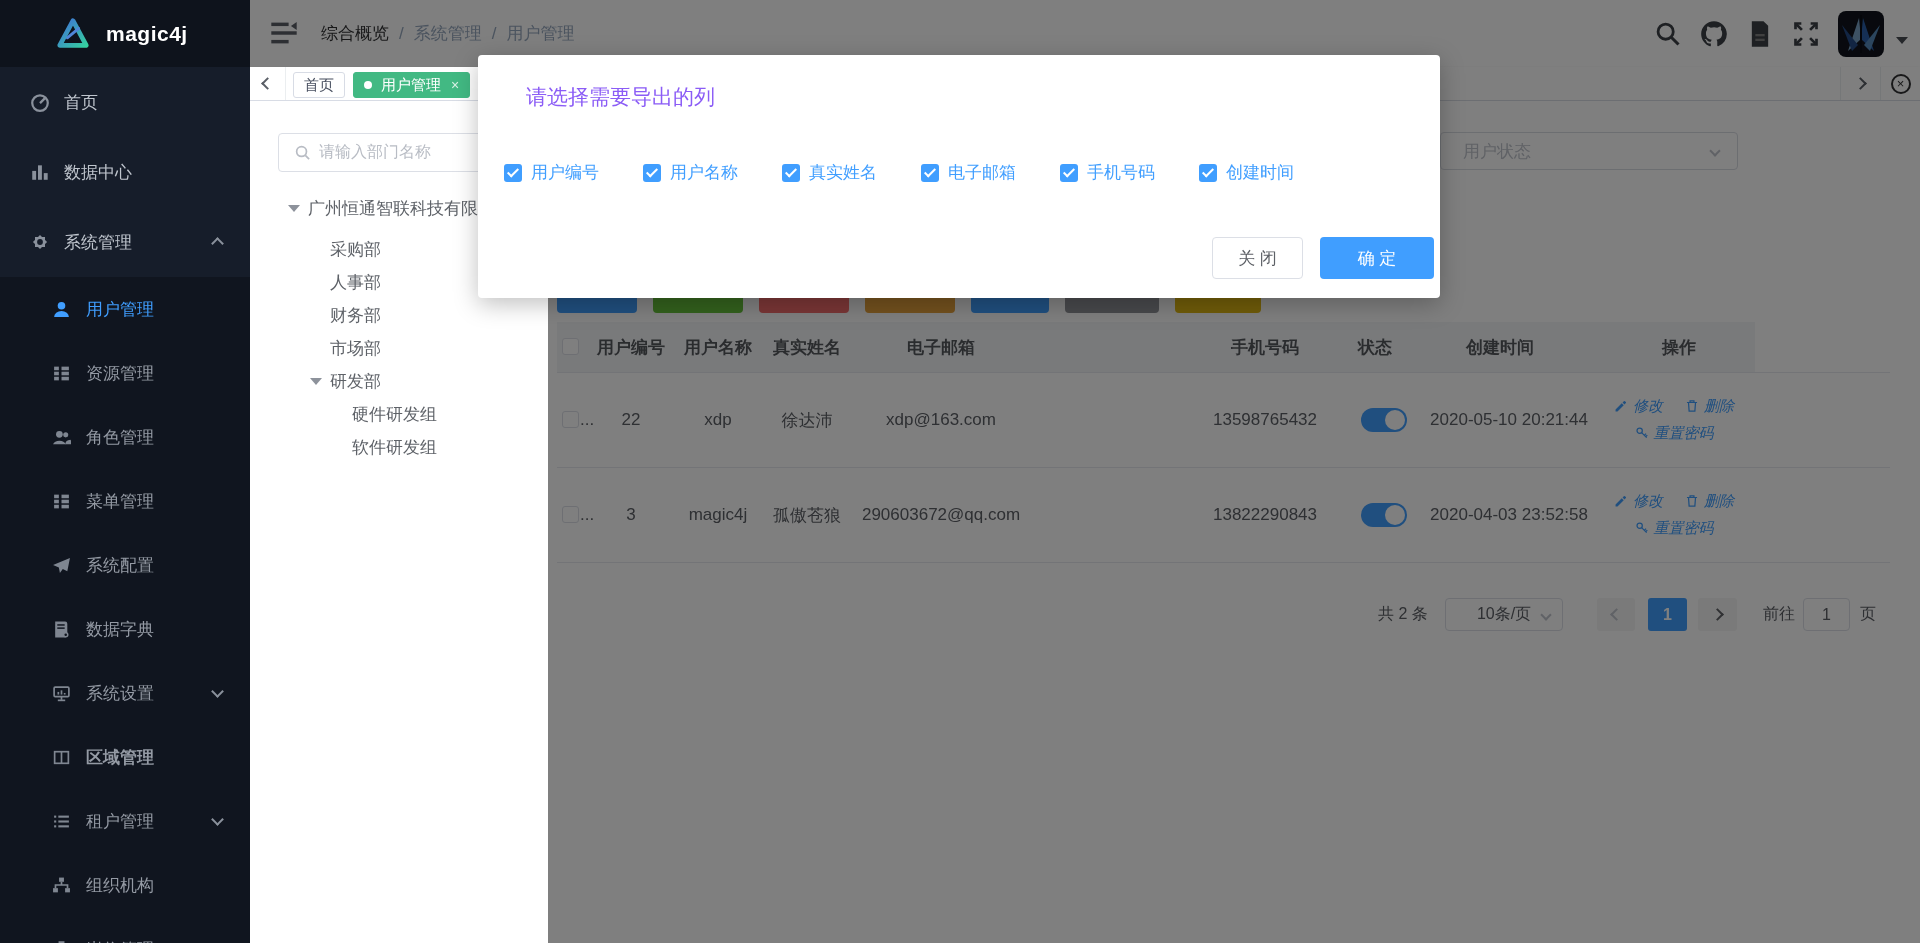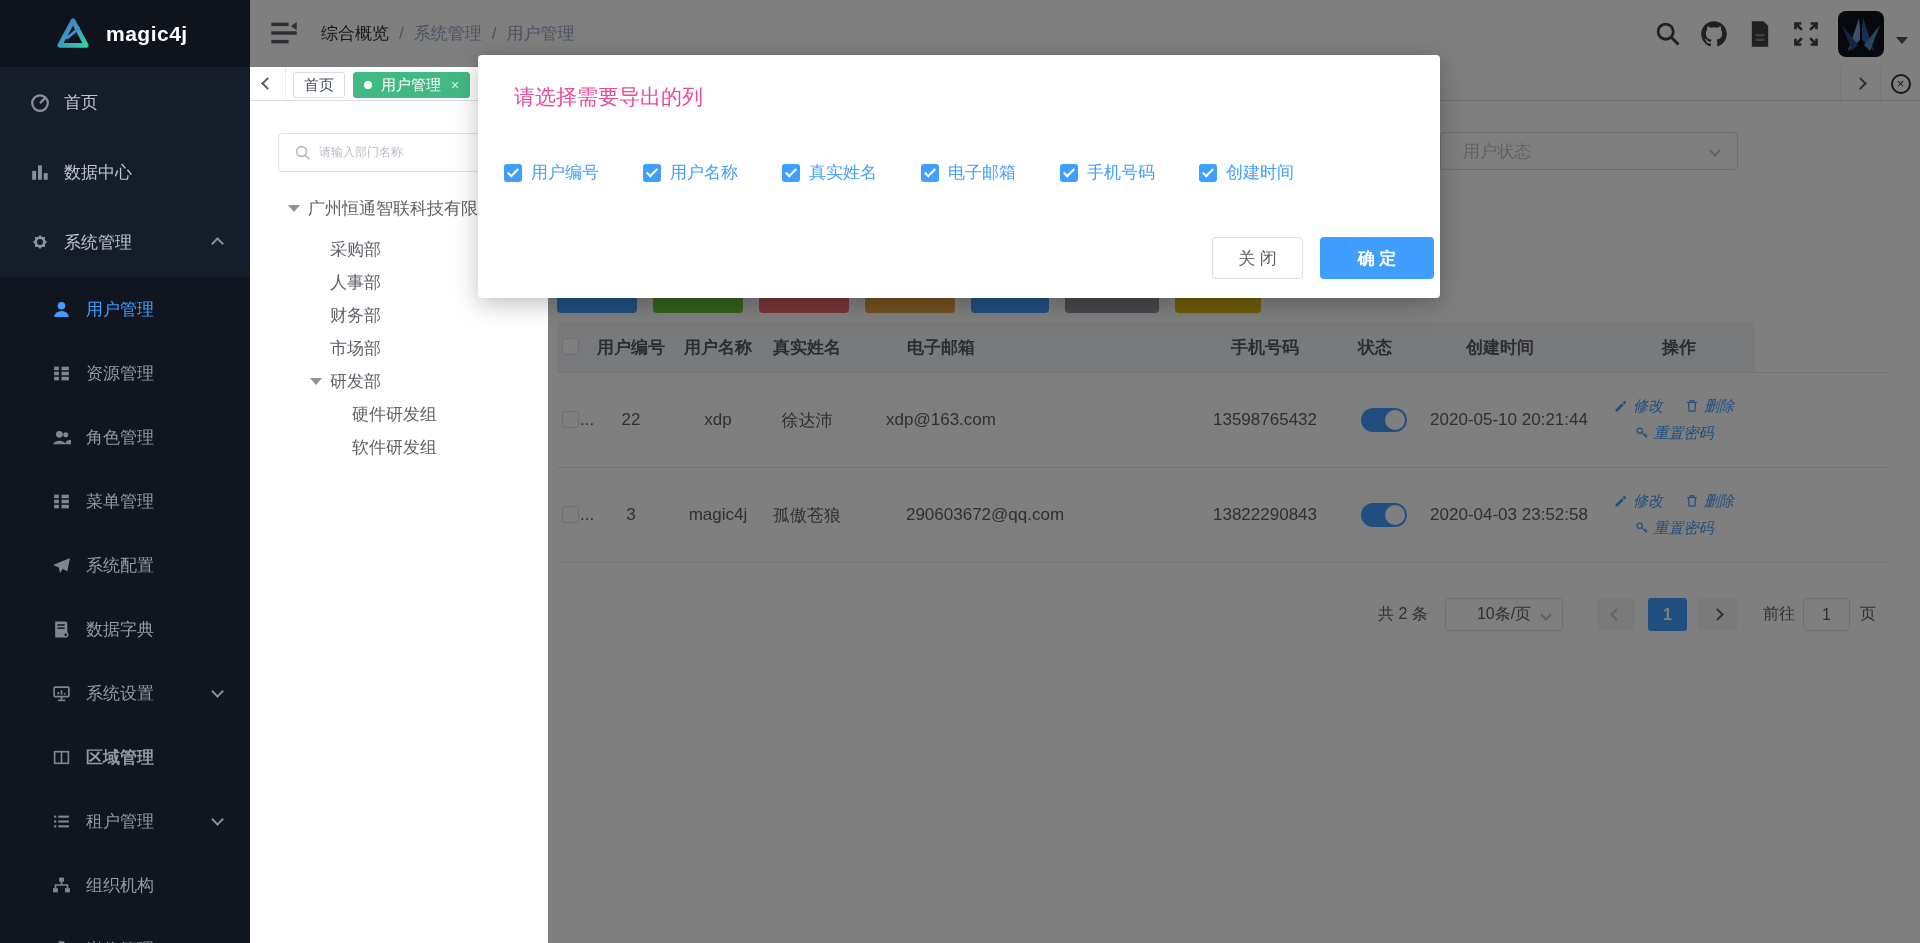--- a/index.html
+++ b/index.html
@@ -48,21 +48,21 @@
   .tag-dot { width:8px; height:8px; background:#fff; border-radius:50%; margin-right:9px; }
   .tag-x { margin-left:10px; font-size:14px; color:#d9f2e6; cursor:pointer; }
   .tab-right { position:absolute; right:0; top:0; height:33px; display:flex; align-items:center; }
   .tr-btn { width:40px; height:33px; border-left:1px solid #ebeef0; display:flex; align-items:center; justify-content:center; cursor:pointer; }
   .circle-x { width:20px; height:20px; border:2px solid #303133; border-radius:50%; color:#303133; font-size:13px; line-height:16px; text-align:center; }
 
   
   .tree-card { left:250px; top:101px; width:298px; height:842px; background:#ffffff; }
   .tree-search { position:absolute; left:28px; top:32px; width:242px; height:39px; border:1px solid #dcdfe6; border-radius:4px; display:flex; align-items:center; background:#fff; }
   .tree-search svg { width:17px; height:17px; color:#b8bcc4; margin-left:15px; }
-  .tree-ph { color:#b8bcc4; font-size:12px; margin-left:8px; white-space:nowrap; }
+  .tree-ph { color:#b8bcc4; font-size:16px; margin-left:8px; white-space:nowrap; }
   .tnode { position:absolute; height:33px; display:flex; align-items:center; font-size:17px; color:#5e6268; cursor:pointer; white-space:nowrap; }
   .tcaret { width:0; height:0; border-left:6px solid transparent; border-right:6px solid transparent; border-top:7px solid #8d929b; margin-right:8px; }
 
   
   .table-card { left:548px; top:101px; width:1372px; height:842px; background:#ffffff; }
   .status-select { position:absolute; left:892px; top:31px; width:298px; height:38px; border:1px solid #d9dce2; border-radius:4px; background:#fff; display:flex; align-items:center; cursor:pointer; }
   .status-select .ph { color:#c0c4cc; font-size:17px; margin-left:22px; }
   .sel-caret { position:absolute; right:18px; width:8px; height:8px; border-right:2px solid #c0c4cc; border-bottom:2px solid #c0c4cc; transform:rotate(45deg); margin-top:-4px; top:50%; }
   .stub { position:absolute; top:171px; height:41px; border-radius:4px; }
   .thead-band { position:absolute; left:9px; top:221px; width:1198px; height:50px; background:#f2f4f7; }
@@ -86,29 +86,29 @@
   .pg { position:absolute; top:0; height:33px; display:flex; align-items:center; }
   .pg-box { border:1px solid #dcdfe6; border-radius:4px; background:#fff; justify-content:center; }
   .pg-btn { background:#f4f4f5; border-radius:3px; justify-content:center; cursor:pointer; }
   .pg-cur { background:#409EFF; color:#fff; border-radius:3px; justify-content:center; font-weight:bold; cursor:pointer; }
 
   
   .ov { position:absolute; background:rgba(0,0,0,0.5); z-index:50; }
 
   
   .dialog { left:478px; top:55px; width:962px; height:243px; background:#fff; border-radius:4px; box-shadow:0 6px 24px rgba(0,0,0,.25); z-index:100; }
-  .dlg-title { position:absolute; left:36px; top:28px; font-size:21px; color:#ec4899; }
+  .dlg-title { position:absolute; left:48px; top:28px; font-size:21px; color:#8b5cf6; }
   .dlg-opts { position:absolute; left:26px; top:106px; display:flex; gap:44px; }
   .opt { display:flex; align-items:center; gap:9px; cursor:pointer; }
   .opt-cb { position:relative; width:18px; height:18px; background:#409EFF; border-radius:3px; }
   .opt-cb::after { content:''; position:absolute; left:6px; top:2px; width:4px; height:9px; border-right:2px solid #fff; border-bottom:2px solid #fff; transform:rotate(45deg); }
   .opt-lb { color:#409EFF; font-size:17px; }
   .dlg-btn { position:absolute; top:182px; height:42px; border-radius:4px; font-size:17px; display:flex; align-items:center; justify-content:center; cursor:pointer; }
   .btn-close { left:734px; width:91px; background:#fff; border:1px solid #dcdfe6; color:#5d6066; }
-  .btn-ok { left:842px; width:114px; background:#409EFF; color:#fff;font-weight:bold; }
+  .btn-ok { left:842px; width:114px; background:#409EFF; color:#fff; }
 </style>
 </head>
 <body>
 
 <div id="app">
 
   <div class="abs sidebar">
     <div class="logo-bar">
       <svg width="38" height="36" viewBox="0 0 40 38">
         <defs>
@@ -462,21 +462,21 @@
     <div class="divline" style="top:366px;"></div>
 
     <div class="trow" style="top:366px;">
       <span class="row-sel">
           <span class="cbx"></span>
           <span class="dots">...</span>
         </span>
       <span class="cell" style="left:74px;">3</span>
       <span class="cell" style="left:161px;">magic4j</span>
       <span class="cell" style="left:250px;">孤傲苍狼</span>
-      <span class="cell" style="left:384px;margin-left:44px;">290603672@qq.com</span>
+      <span class="cell" style="left:384px;">290603672@qq.com</span>
       <span class="cell" style="left:708px;">13822290843</span>
       <span class="switch"></span>
       <span class="cell" style="left:952px;">2020-04-03 23:52:58</span>
       <div class="acts">
         <div class="aline">
           <span class="albtn">
               <svg viewBox="0 0 18 18">
                 <path fill="currentColor" d="M2 13.5V16h2.5l8-8L10 5.5zM11 4.5L13.5 7l1.7-1.7a1 1 0 0 0 0-1.4l-1.1-1.1a1 1 0 0 0-1.4 0z"></path>
               </svg>
               <span>修改</span>

